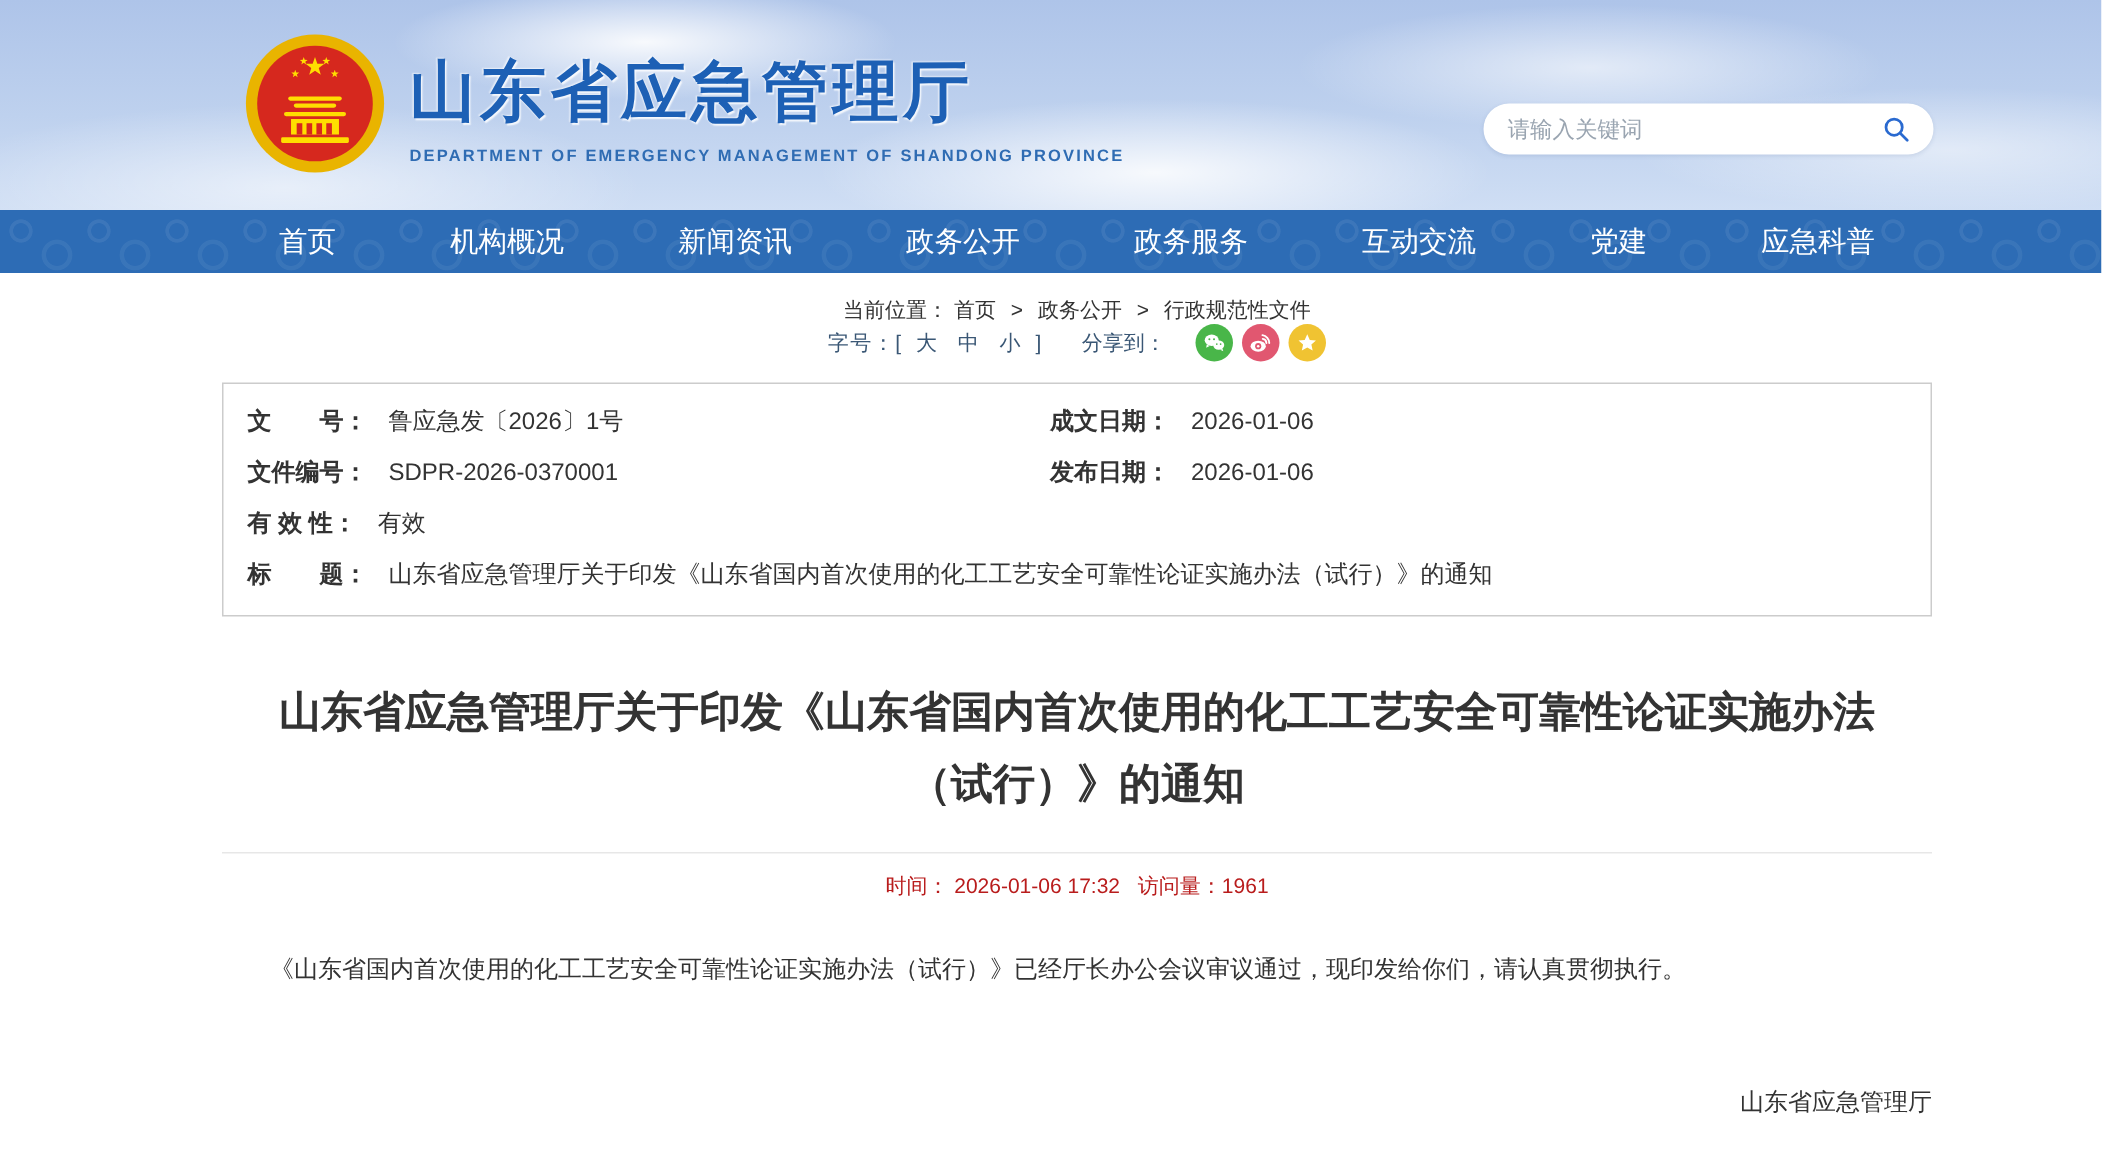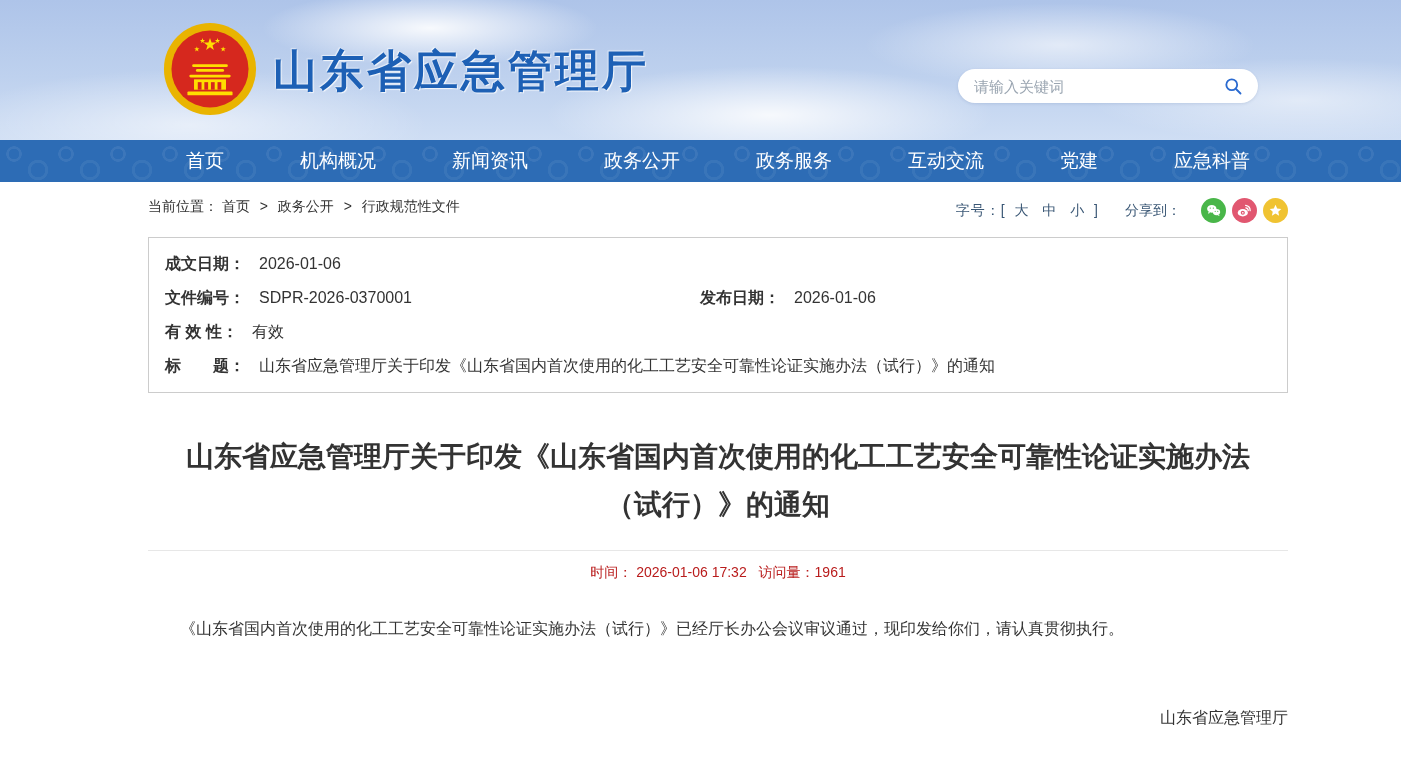--- a/index.html
+++ b/index.html
@@ -26,21 +26,21 @@
   .emblem { width:94px; height:94px; flex:0 0 auto; }
   .brand-text { margin-left:16px; padding-top:4px; }
   .site-name {
     font-size:44px; font-weight:bold; color:#1d60b5; letter-spacing:3px;
     text-shadow:1px 1px 1px rgba(255,255,255,.85), -1px -1px 1px rgba(255,255,255,.6);
   }
   .site-en {
     margin-top:7px; font-size:11px; font-weight:bold; color:#2f6cb3; letter-spacing:1.45px;
   }
   .search-box {
-    position:absolute; right:143px; top:69px; width:300px; height:34px;
+    position:absolute; right:112px; top:69px; width:300px; height:34px;
     background:#fff; border-radius:17px; display:flex; align-items:center;
     padding:0 12px 0 16px; box-shadow:0 1px 3px rgba(60,90,140,.15);
   }
   .search-input {
     flex:1; border:none; outline:none; font-size:15px; color:#333; background:transparent;
     font-family:inherit;
   }
   .search-input::placeholder { color:#9aa5b1; }
   .search-btn { border:none; background:none; cursor:pointer; width:26px; height:26px; display:flex; align-items:center; justify-content:center; }
 
@@ -57,22 +57,23 @@
     display:flex; justify-content:space-around; align-items:center;
   }
   .nav-item {
     color:#fff; font-size:19px; text-decoration:none; cursor:pointer; white-space:nowrap;
   }
 
   
   .content { width:1140px; margin-left:148px; }
 
   .crumb-row {
-    display:flex; justify-content:space-between; align-items:flex-start;
+    display:flex; justify-content:space-between; align-items:center;
     padding:16px 0 14px;
+    flex-direction:column;
   }
   .breadcrumb { font-size:14px; color:#333; }
   .breadcrumb a { color:#333; text-decoration:none; cursor:pointer; }
   .crumb-sep { margin:0 6px; }
   .crumb-tools { display:flex; align-items:center; font-size:14px; color:#3a5775; }
   .fontsize-ctl { letter-spacing:1px; }
   .fontsize-ctl .fs-btn { cursor:pointer; margin:0 4px; }
   .share-label { margin-left:26px; margin-right:14px; }
   .share-icon {
     width:25px; height:25px; border-radius:50%; margin-left:6px; cursor:pointer;
@@ -131,20 +132,21 @@
         </g>
         <g fill="#d6281e">
           <rect x="37" y="64" width="4" height="8"></rect>
           <rect x="44" y="64" width="4" height="8"></rect>
           <rect x="51" y="64" width="4" height="8"></rect>
           <rect x="58" y="64" width="4" height="8"></rect>
         </g>
       </svg>
       <div class="brand-text">
         <div class="site-name">山东省应急管理厅</div>
+        <div class="site-en">DEPARTMENT OF EMERGENCY MANAGEMENT OF SHANDONG PROVINCE</div>
       </div>
     </div>
 
     <div class="search-box">
       <input class="search-input" type="text" placeholder="请输入关键词" style="">
       <button class="search-btn">
         <svg width="20" height="20" viewBox="0 0 24 24" fill="none" stroke="#2a6ad0" stroke-width="2.2" stroke-linecap="round">
           <circle cx="10.5" cy="10.5" r="6.5"></circle>
           <line x1="15.6" y1="15.6" x2="21" y2="21"></line>
         </svg>
@@ -210,20 +212,24 @@
         <button class="share-icon" style="background:#f0c332">
           <svg viewBox="0 0 24 24">
             <polygon points="12,4 14.4,9.3 20.2,9.9 15.9,13.7 17.1,19.4 12,16.4 6.9,19.4 8.1,13.7 3.8,9.9 9.6,9.3" fill="#fff"></polygon>
           </svg>
         </button>
       </div>
     </div>
 
     <div class="info-box">
       <div class="info-row">
+        <div class="info-cell left">
+          <span class="info-label">文　　号：</span>
+          <span class="info-value">鲁应急发〔2026〕1号</span>
+        </div>
         <div class="info-cell">
           <span class="info-label">成文日期：</span>
           <span class="info-value">2026-01-06</span>
         </div>
       </div>
       <div class="info-row">
         <div class="info-cell left">
           <span class="info-label">文件编号：</span>
           <span class="info-value">SDPR-2026-0370001</span>
         </div>

